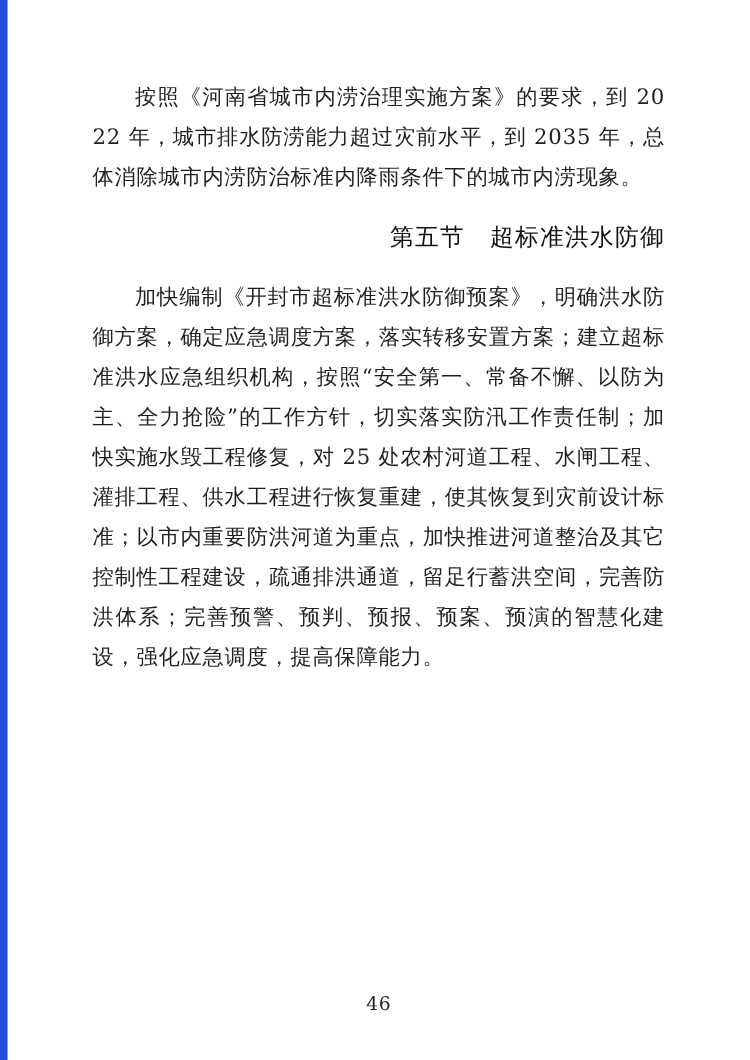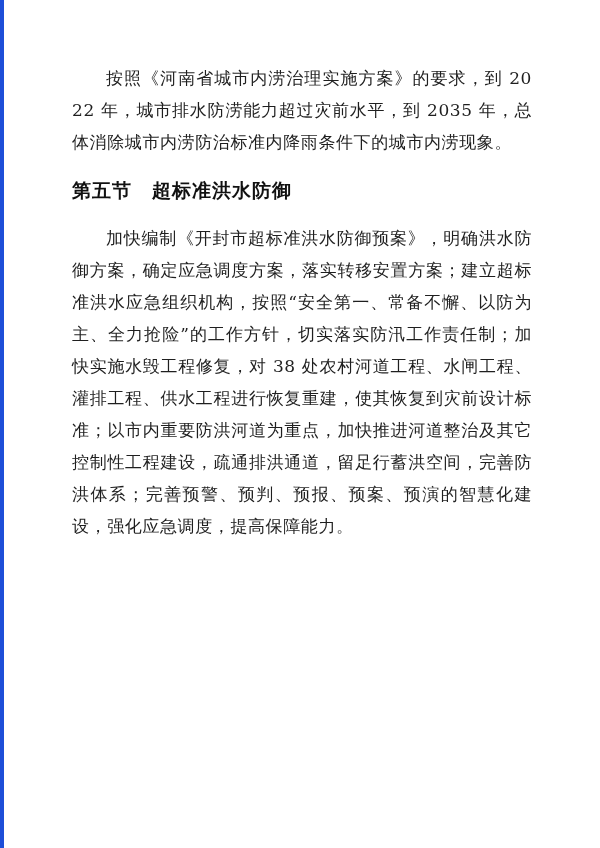--- a/index.html
+++ b/index.html
@@ -7,43 +7,43 @@
     padding: 0;
     background: #ffffff;
   }
   .page {
     position: relative;
     width: 600px;
     height: 848px;
     background: #ffffff;
     box-sizing: border-box;
     padding: 62px 68px 0 68px;
-    border-left: 4px solid #1d4ed8;
+    border-left: 6px solid #1d4ed8;
     font-family: "DejaVu Serif", "Liberation Serif", serif;
     color: #1f1f1f;
     overflow: hidden;
   }
   .body-text {
     margin: 0;
     font-size: 17px;
     line-height: 32px;
     letter-spacing: 0.6px;
     text-align: justify;
     text-justify: inter-ideograph;
     text-indent: 2em;
     word-break: break-all;
   }
   .section-heading {
     margin: 17px 0 15px 0;
     font-family: "Liberation Sans", "DejaVu Sans", sans-serif;
-    font-weight: 700;
+    font-weight: 400;
     font-size: 19px;
     line-height: 32px;
     letter-spacing: 1px;
-    text-align: left;
+    text-align: right;
     color: #111111;
   }
   .page-number {
     position: absolute;
     left: 0;
     right: 0;
     top: 792px;
     text-align: center;
     font-size: 15px;
     line-height: 22px;
@@ -55,16 +55,17 @@
 </head>
 <body>
 
 <div class="page">
 
   <p class="body-text">按照《河南省城市内涝治理实施方案》的要求，到 2022 年，城市排水防涝能力超过灾前水平，到 2035 年，总体消除城市内涝防治标准内降雨条件下的城市内涝现象。</p>
 
   <h2 class="section-heading">第五节　超标准洪水防御</h2>
 
 
-  <p class="body-text">加快编制《开封市超标准洪水防御预案》，明确洪水防御方案，确定应急调度方案，落实转移安置方案；建立超标准洪水应急组织机构，按照“安全第一、常备不懈、以防为主、全力抢险”的工作方针，切实落实防汛工作责任制；加快实施水毁工程修复，对 38 处农村河道工程、水闸工程、灌排工程、供水工程进行恢复重建，使其恢复到灾前设计标准；以市内重要防洪河道为重点，加快推进河道整治及其它控制性工程建设，疏通排洪通道，留足行蓄洪空间，完善防洪体系；完善预警、预判、预报、预案、预演的智慧化建设，强化应急调度，提高保障能力。</p>
+  <p class="body-text">加快编制《开封市超标准洪水防御预案》，明确洪水防御方案，确定应急调度方案，落实转移安置方案；建立超标准洪水应急组织机构，按照“安全第一、常备不懈、以防为主、全力抢险”的工作方针，切实落实防汛工作责任制；加快实施水毁工程修复，对 25 处农村河道工程、水闸工程、灌排工程、供水工程进行恢复重建，使其恢复到灾前设计标准；以市内重要防洪河道为重点，加快推进河道整治及其它控制性工程建设，疏通排洪通道，留足行蓄洪空间，完善防洪体系；完善预警、预判、预报、预案、预演的智慧化建设，强化应急调度，提高保障能力。</p>
 
+  <div class="page-number">46</div>
 
 </div>
 
 </body></html>

